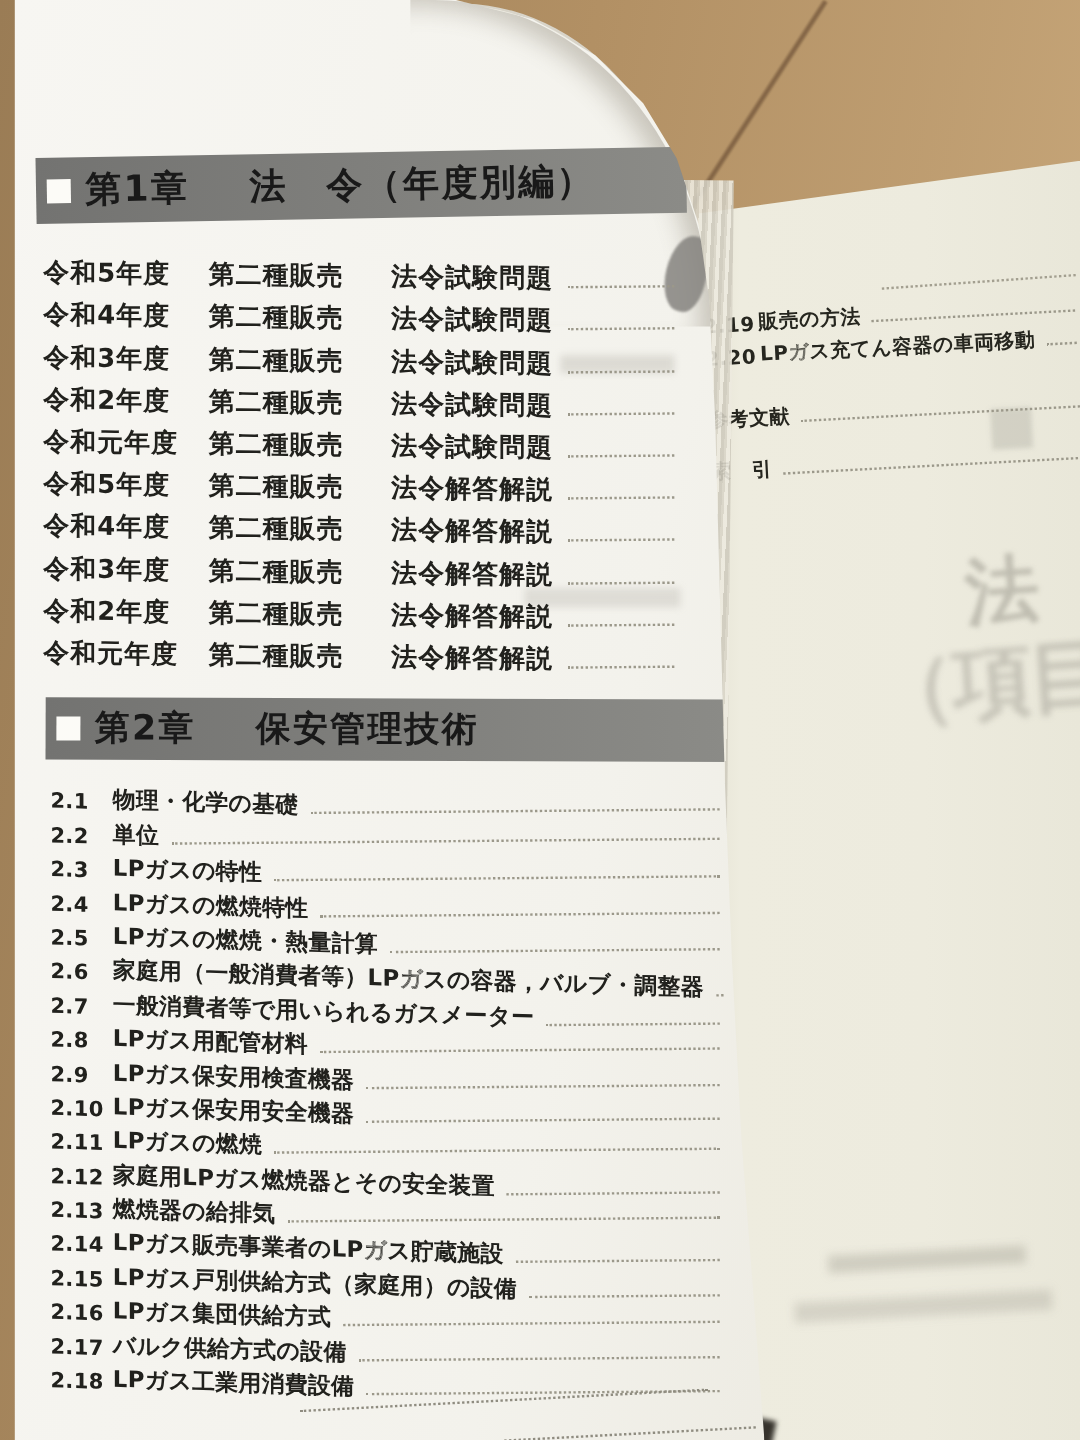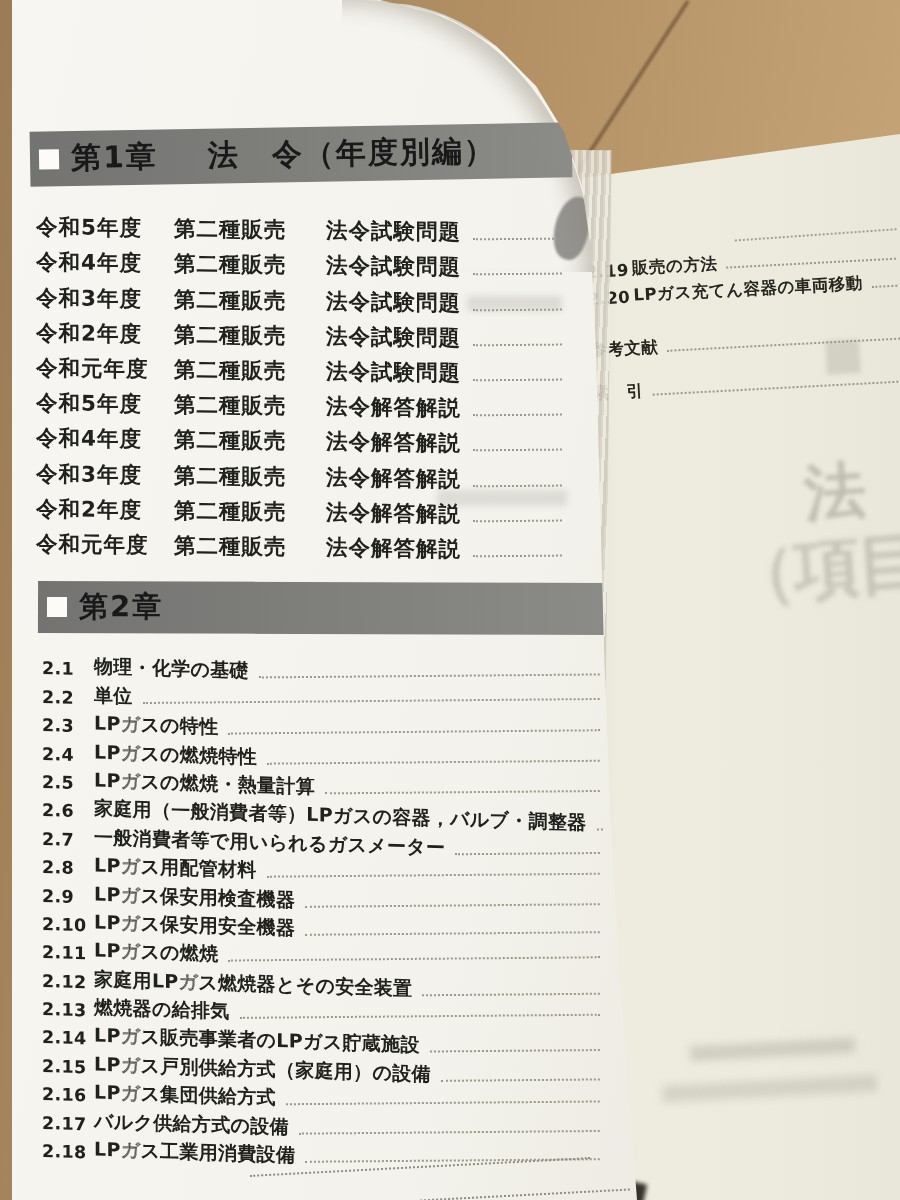--- a/index.html
+++ b/index.html
@@ -215,20 +215,21 @@
           <span class="c-year">令和元年度</span>
           <span class="c-grade">第二種販売</span>
           <span class="c-subj">法令解答解説</span>
           <span class="leader"></span>
         </div>
       </div>
 
     <div class="banner banner2">
       <span class="marker"></span>
       <span class="ch-num">第2章</span>
+      <span class="ch-title">保安管理技術</span>
     </div>
 
     <div class="list ch2">
 
         <div class="row2">
           <span class="c-num">2.1</span>
           <span>物理・化学の基礎</span>
           <span class="leader"></span>
         </div>
 

